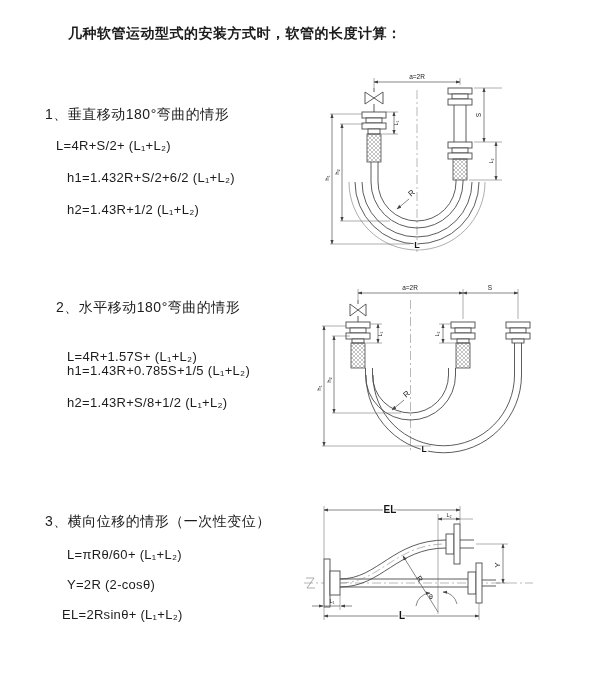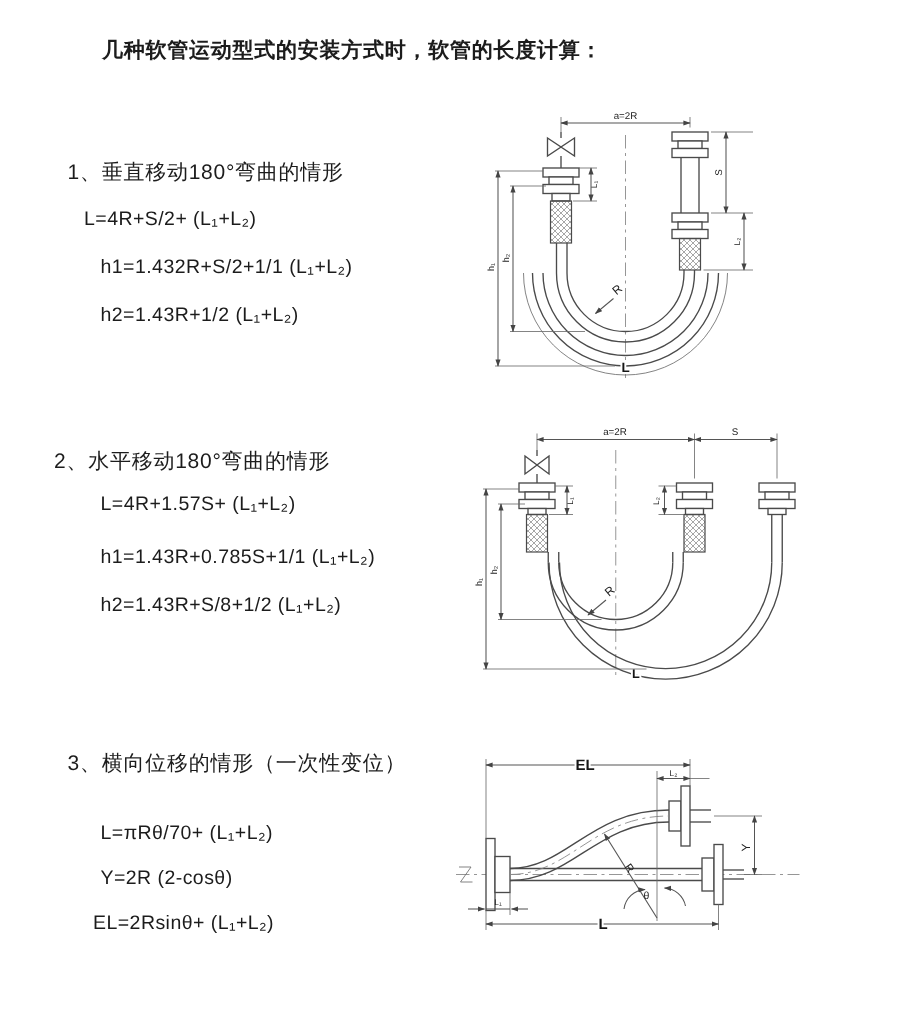--- a/index.html
+++ b/index.html
@@ -20,30 +20,30 @@
   .lbl{fill:#222;font-family:"Liberation Sans","DejaVu Sans",sans-serif;}
   .ko{paint-order:stroke;stroke:#fff;stroke-width:2.5px;fill:#161616;font-weight:600;}
 </style>
 </head>
 <body>
 
 <div class="abs doc-title" style="left:20px;top:25px;margin-left:48px;">几种软管运动型式的安装方式时，软管的长度计算：</div>
 
 <div class="abs sec-heading" style="left:45px;top:106px;">1、垂直移动180°弯曲的情形</div>
 <div class="abs formula" style="left:56px;top:138px;">L=4R+S/2+ (L₁+L₂)</div>
-<div class="abs formula" style="left:67px;top:170px;">h1=1.432R+S/2+1/1 (L₁+L₂)</div>
+<div class="abs formula" style="left:67px;top:170px;">h1=1.432R+S/2+6/2 (L₁+L₂)</div>
 <div class="abs formula" style="left:67px;top:202px;">h2=1.43R+1/2 (L₁+L₂)</div>
 
-<div class="abs sec-heading" style="left:36px;top:299px;">2、水平移动180°弯曲的情形</div>
-<div class="abs formula" style="left:67px;top:328px;">L=4R+1.57S+ (L₁+L₂)</div>
-<div class="abs formula" style="left:67px;top:363px;">h1=1.43R+0.785S+1/1 (L₁+L₂)</div>
+<div class="abs sec-heading" style="left:56px;top:299px;">2、水平移动180°弯曲的情形</div>
+<div class="abs formula" style="left:67px;top:349px;">L=4R+1.57S+ (L₁+L₂)</div>
+<div class="abs formula" style="left:67px;top:363px;">h1=1.43R+0.785S+1/5 (L₁+L₂)</div>
 <div class="abs formula" style="left:67px;top:395px;">h2=1.43R+S/8+1/2 (L₁+L₂)</div>
 
-<div class="abs sec-heading" style="left:45px;top:500px;">3、横向位移的情形（一次性变位）</div>
-<div class="abs formula" style="left:67px;top:547px;">L=πRθ/70+ (L₁+L₂)</div>
+<div class="abs sec-heading" style="left:45px;top:513px;">3、横向位移的情形（一次性变位）</div>
+<div class="abs formula" style="left:67px;top:547px;">L=πRθ/60+ (L₁+L₂)</div>
 <div class="abs formula" style="left:67px;top:577px;">Y=2R (2-cosθ)</div>
 <div class="abs formula" style="left:62px;top:607px;">EL=2Rsinθ+ (L₁+L₂)</div>
 
 <svg style="left:312px;top:68px;" width="232" height="192" viewBox="0 0 232 192">
   <defs>
     <marker id="d1a" viewBox="0 0 10 10" refX="9" refY="5" markerWidth="7" markerHeight="7" orient="auto-start-reverse">
       <path d="M0,1.5 L10,5 L0,8.5 z" fill="#444"></path>
     </marker>
     <pattern id="d1br" width="4" height="4" patternUnits="userSpaceOnUse">
       <path d="M0,4 L4,0 M0,0 L4,4" stroke="#8a8a8a" stroke-width="0.5"></path>

